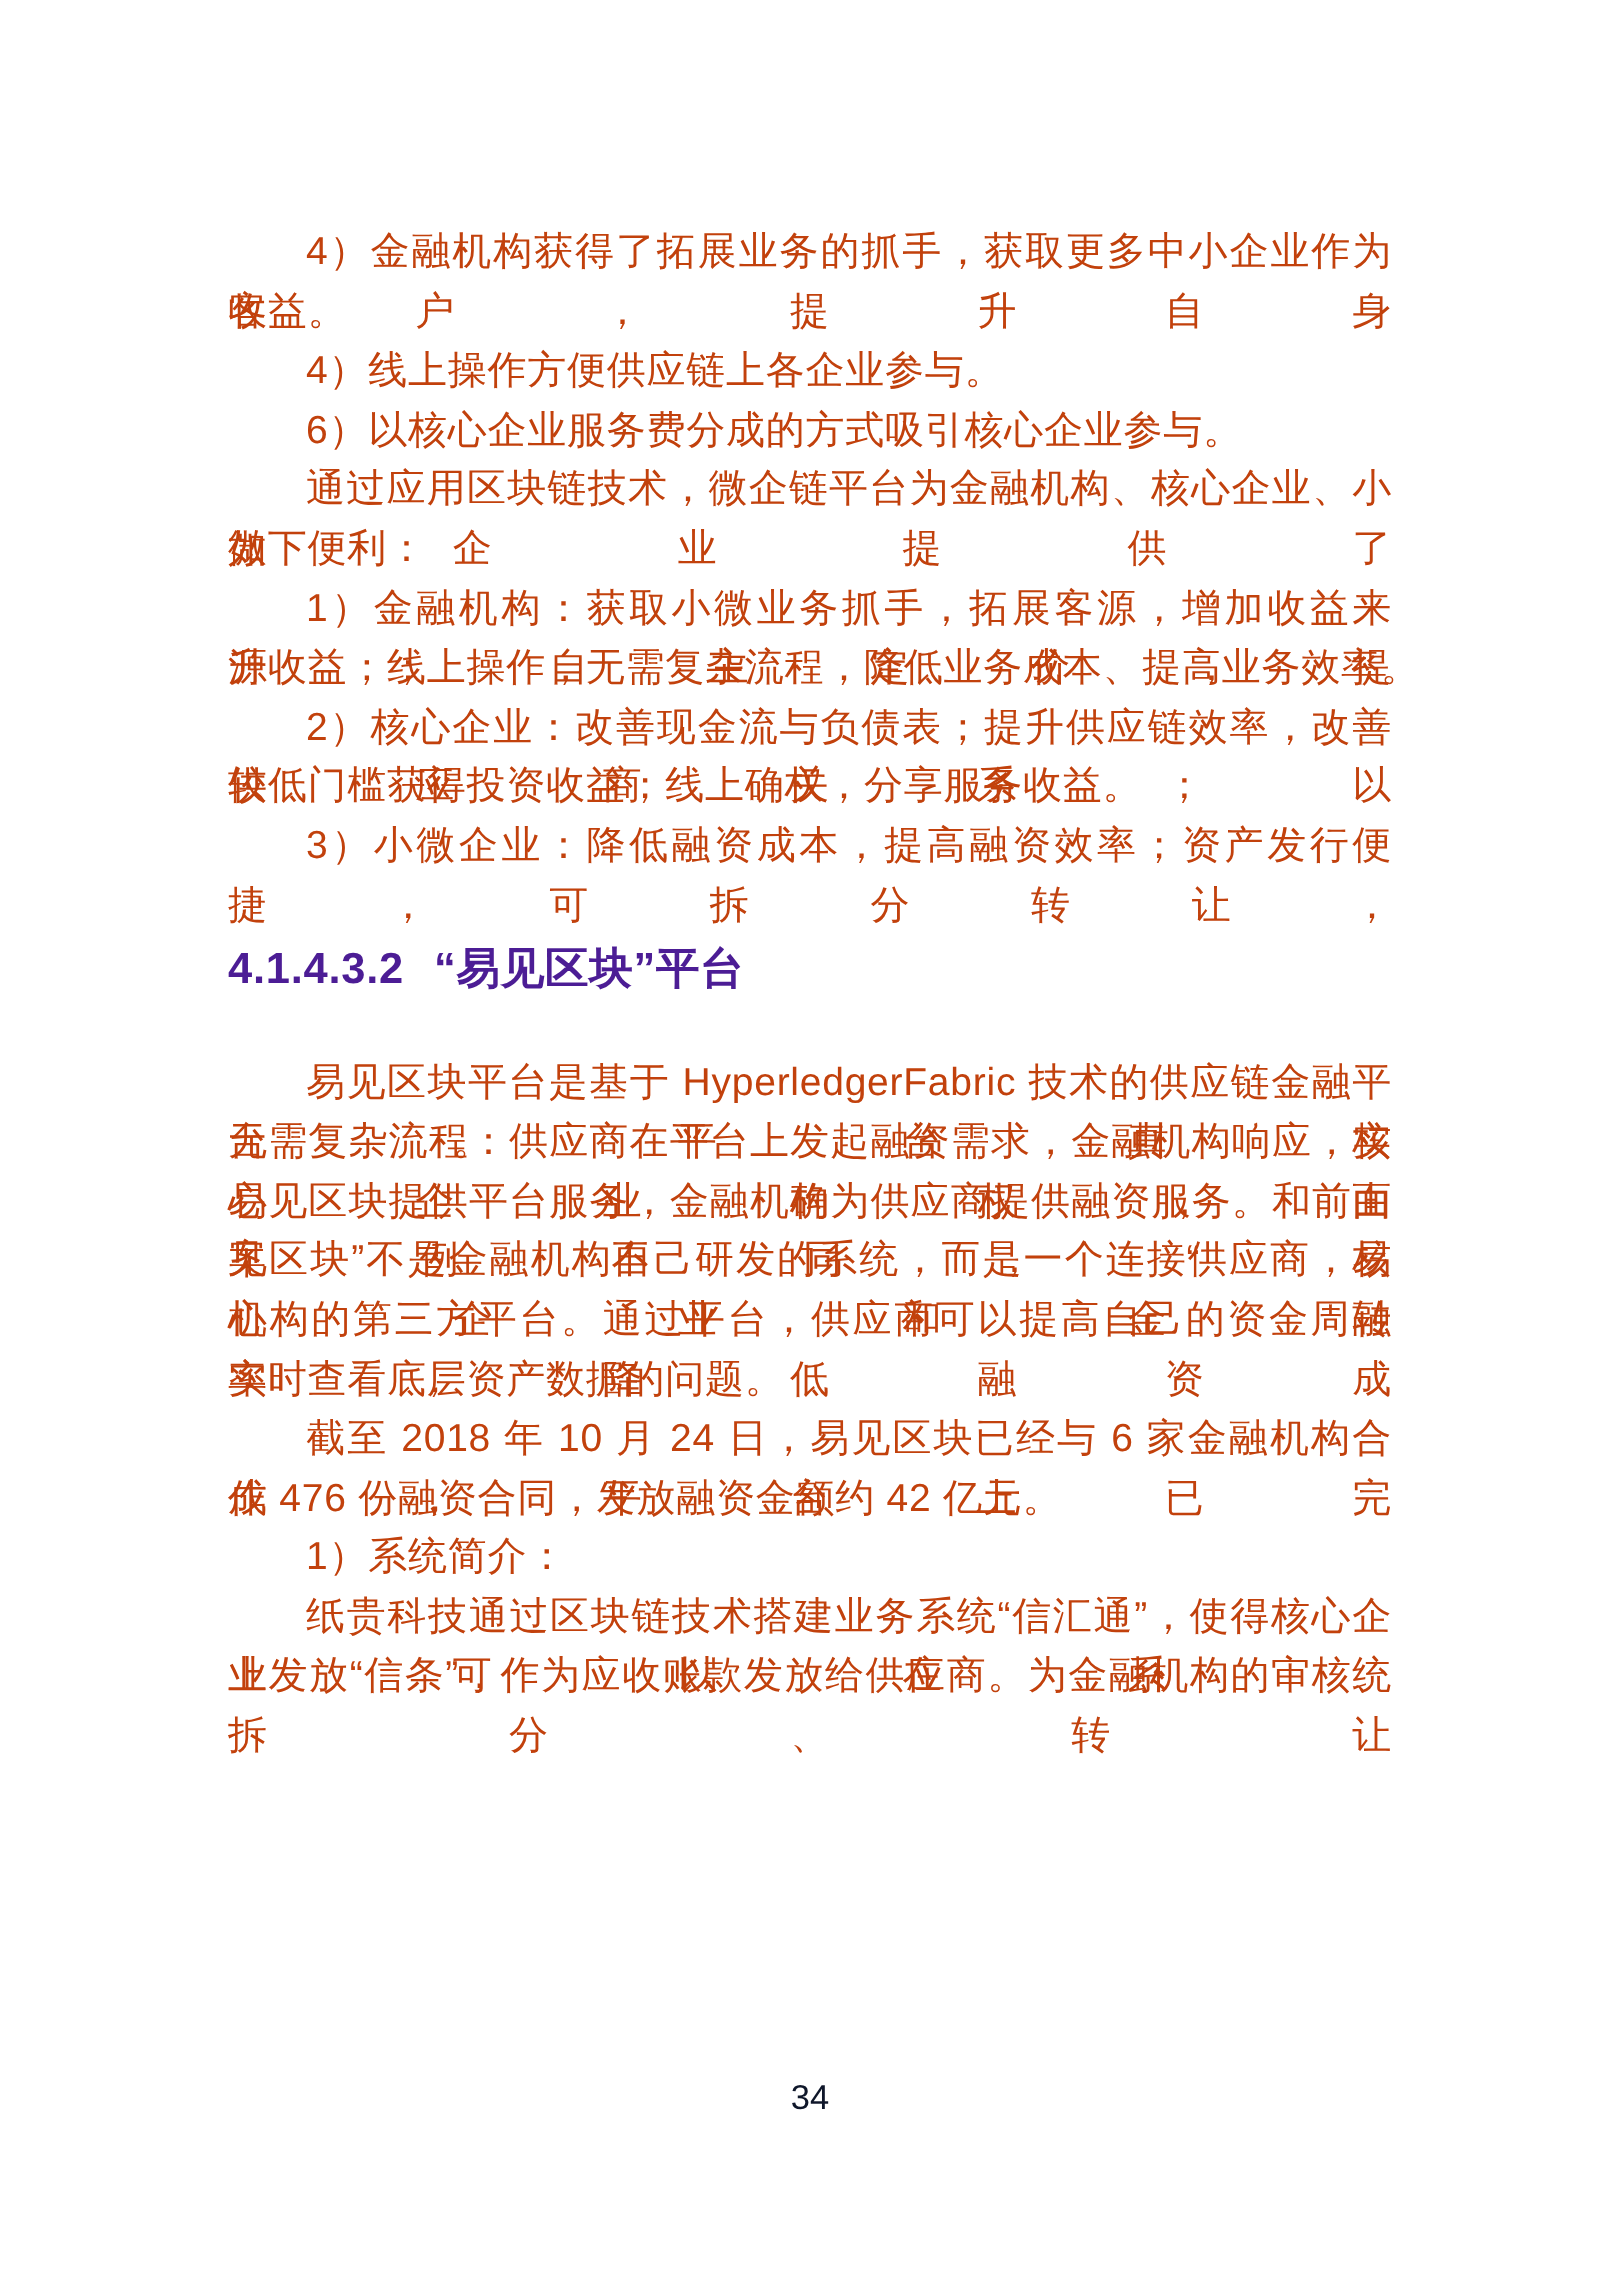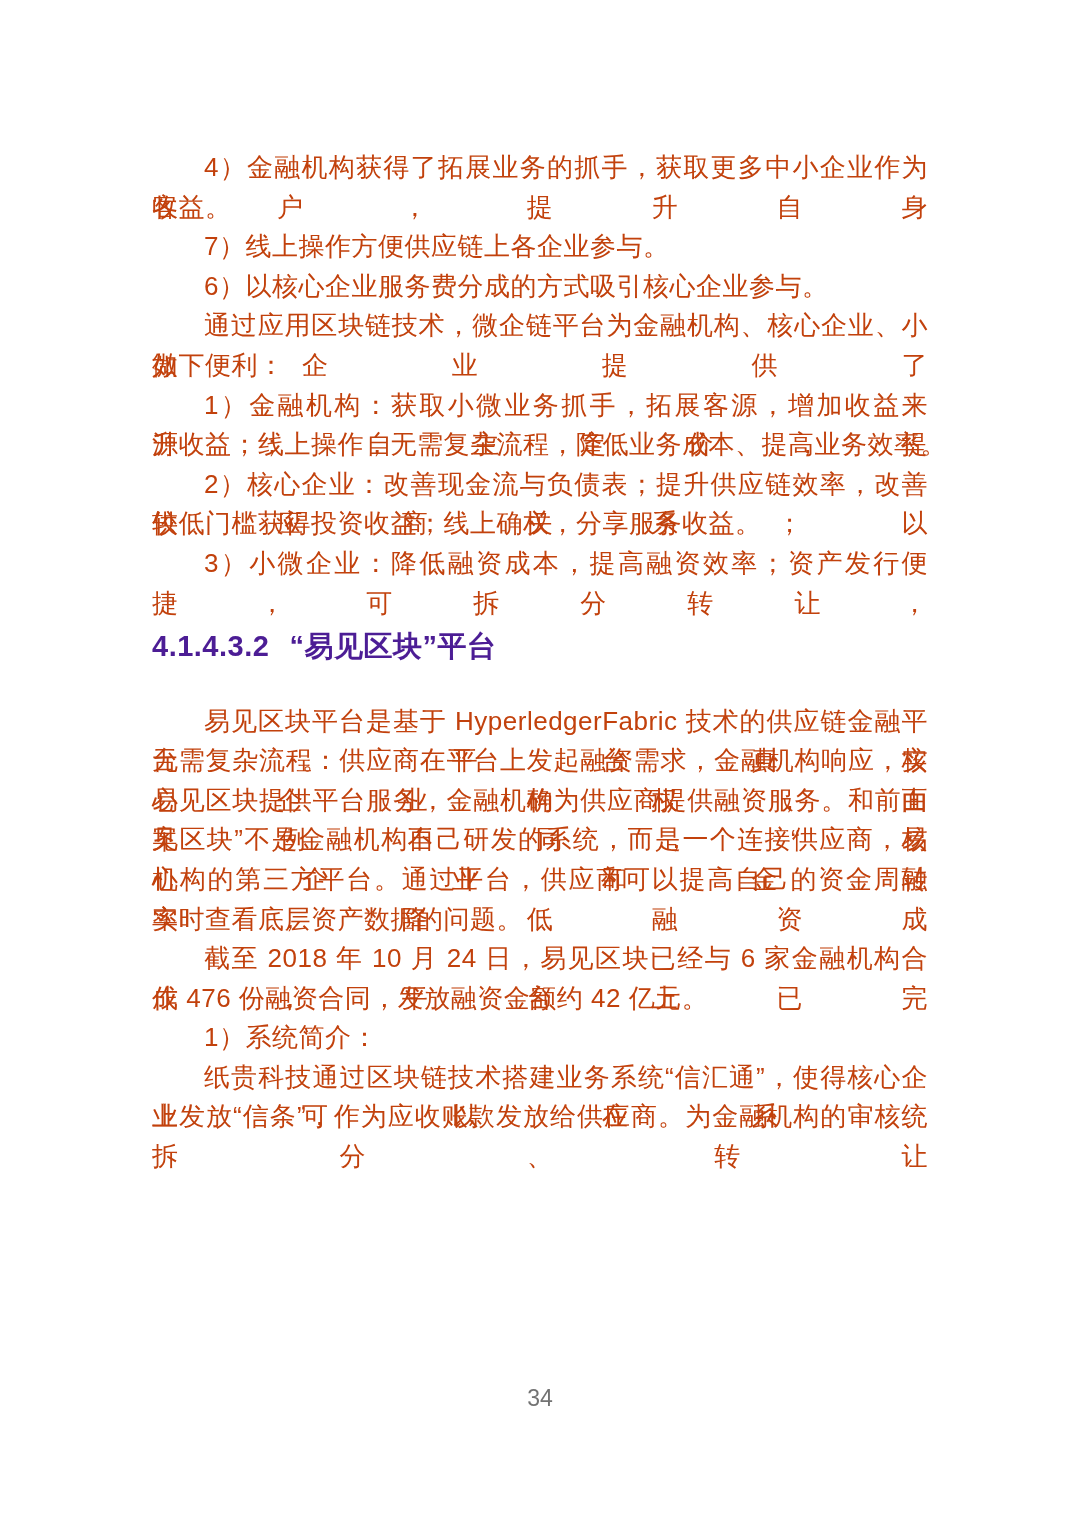--- a/index.html
+++ b/index.html
@@ -48,31 +48,31 @@
   }
   .heading .hnum { display: inline-block; }
   .heading .htitle { display: inline-block; margin-left: 20px; }
   .page-number {
     position: absolute;
     left: 0;
     top: 1385px;
     width: 1080px;
     text-align: center;
     font-size: 23px;
-    color: #737373;
+    color: #0f172a;
   }
 </style>
 </head>
 <body>
 
 <div class="page">
   <div class="doc-body">
       <div class="line indent full">4）金融机构获得了拓展业务的抓手，获取更多中小企业作为客户，提升自身</div>
       <div class="line">收益。</div>
-      <div class="line indent">7）线上操作方便供应链上各企业参与。</div>
+      <div class="line indent">4）线上操作方便供应链上各企业参与。</div>
       <div class="line indent">6）以核心企业服务费分成的方式吸引核心企业参与。</div>
       <div class="line indent full">通过应用区块链技术，微企链平台为金融机构、核心企业、小微企业提供了</div>
       <div class="line">如下便利：</div>
       <div class="line indent full">1）金融机构：获取小微业务抓手，拓展客源，增加收益来源；自主定价，提</div>
       <div class="line">升收益；线上操作，无需复杂流程，降低业务成本、提高业务效率。</div>
       <div class="line indent full">2）核心企业：改善现金流与负债表；提升供应链效率，改善供应商关系；以</div>
       <div class="line">较低门槛获得投资收益；线上确权，分享服务收益。</div>
       <div class="line indent full">3）小微企业：降低融资成本，提高融资效率；资产发行便捷，可拆分转让，</div>
       <div class="heading"><span class="hnum">4.1.4.3.2</span><span class="htitle">“易见区块”平台</span></div>
       <div class="line indent full">易见区块平台是基于 HyperledgerFabric 技术的供应链金融平台。平台真实</div>

